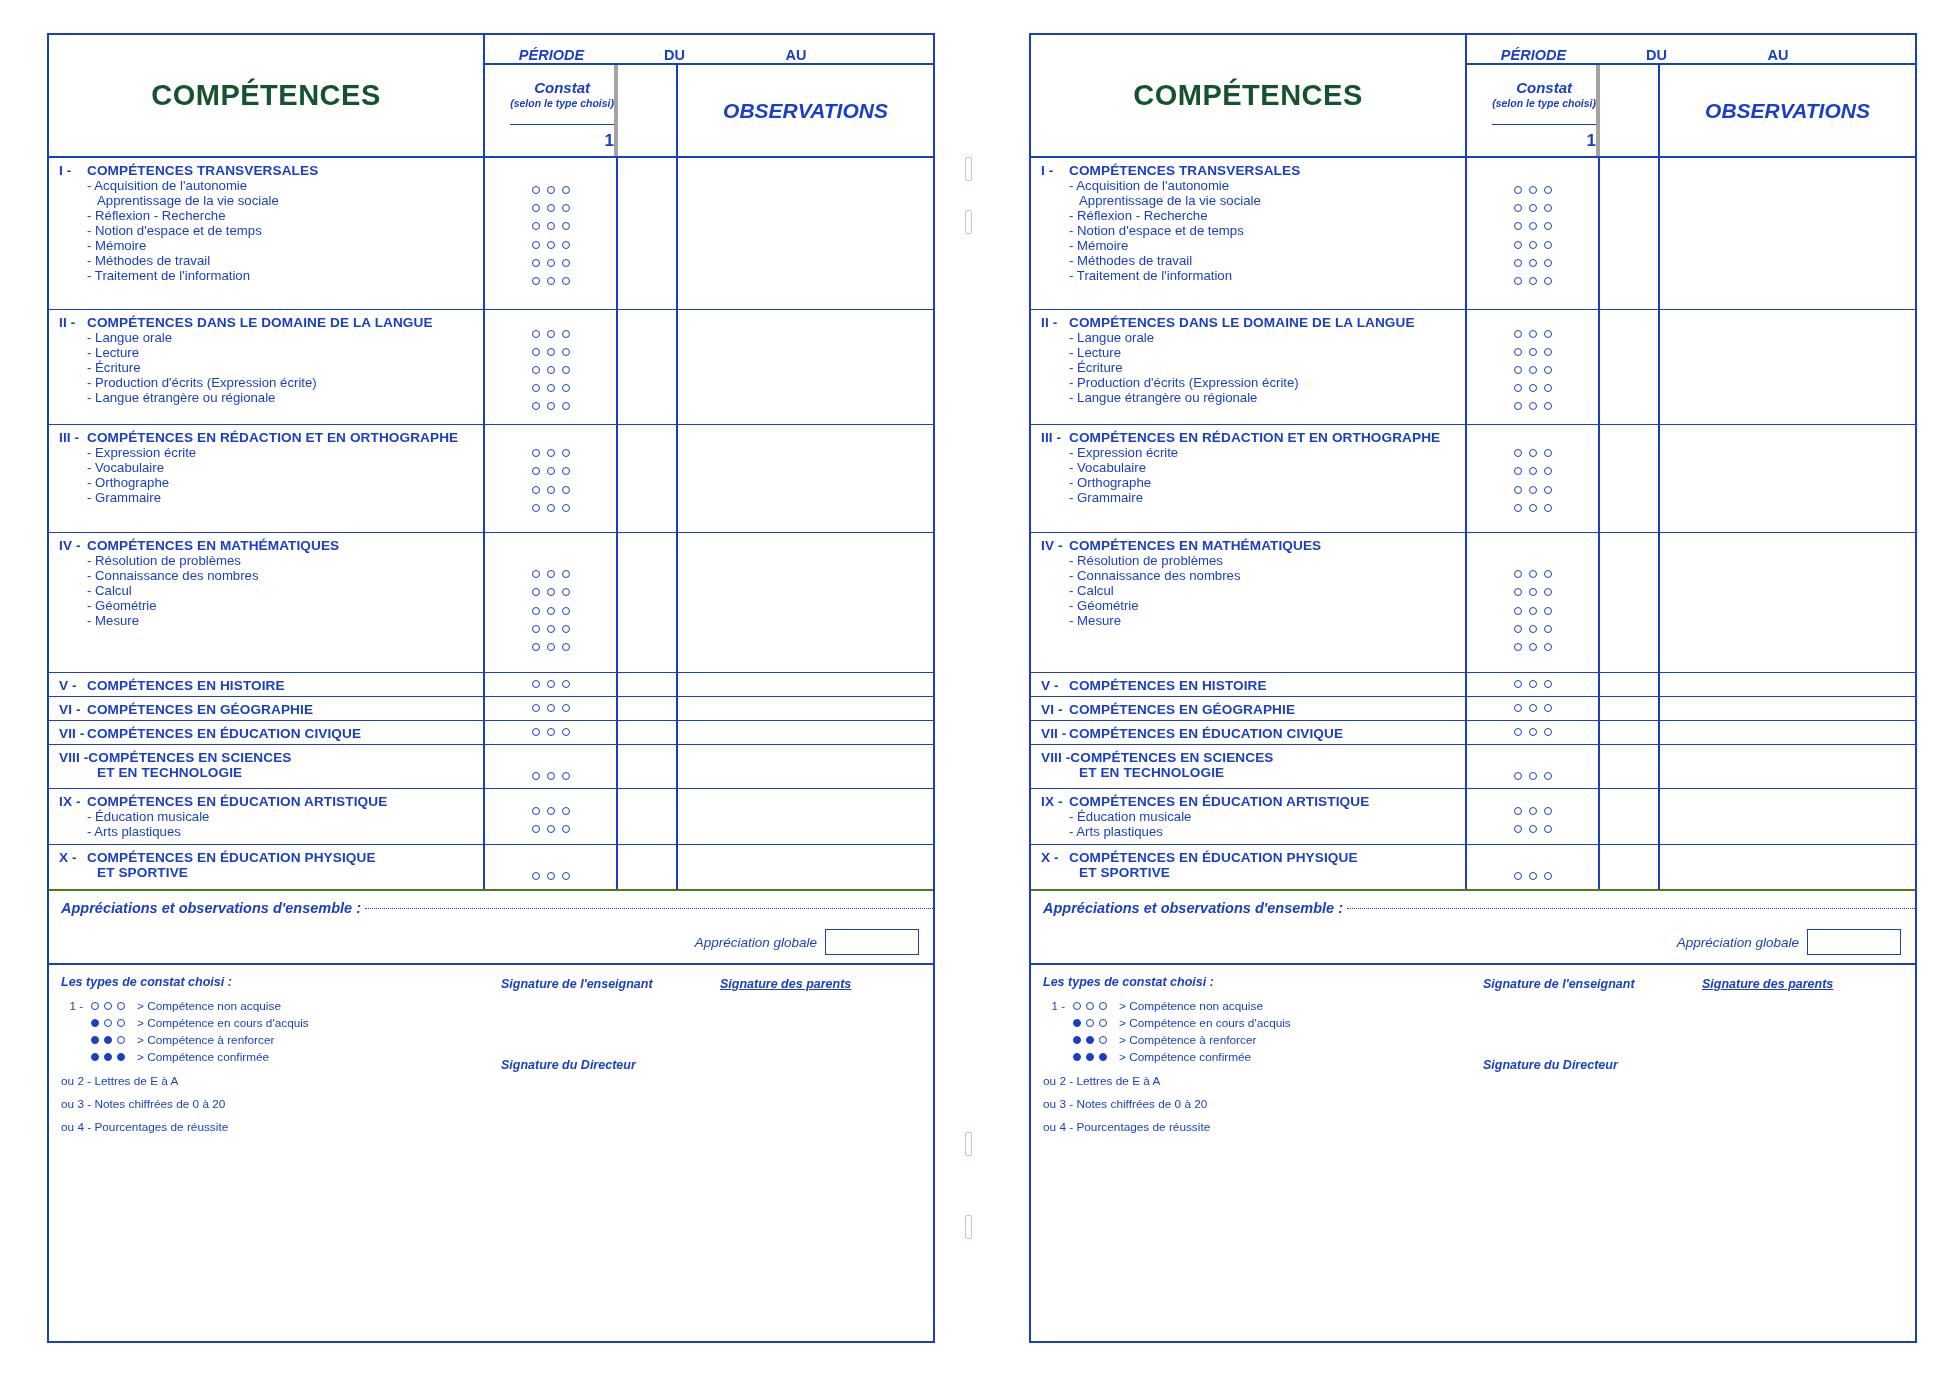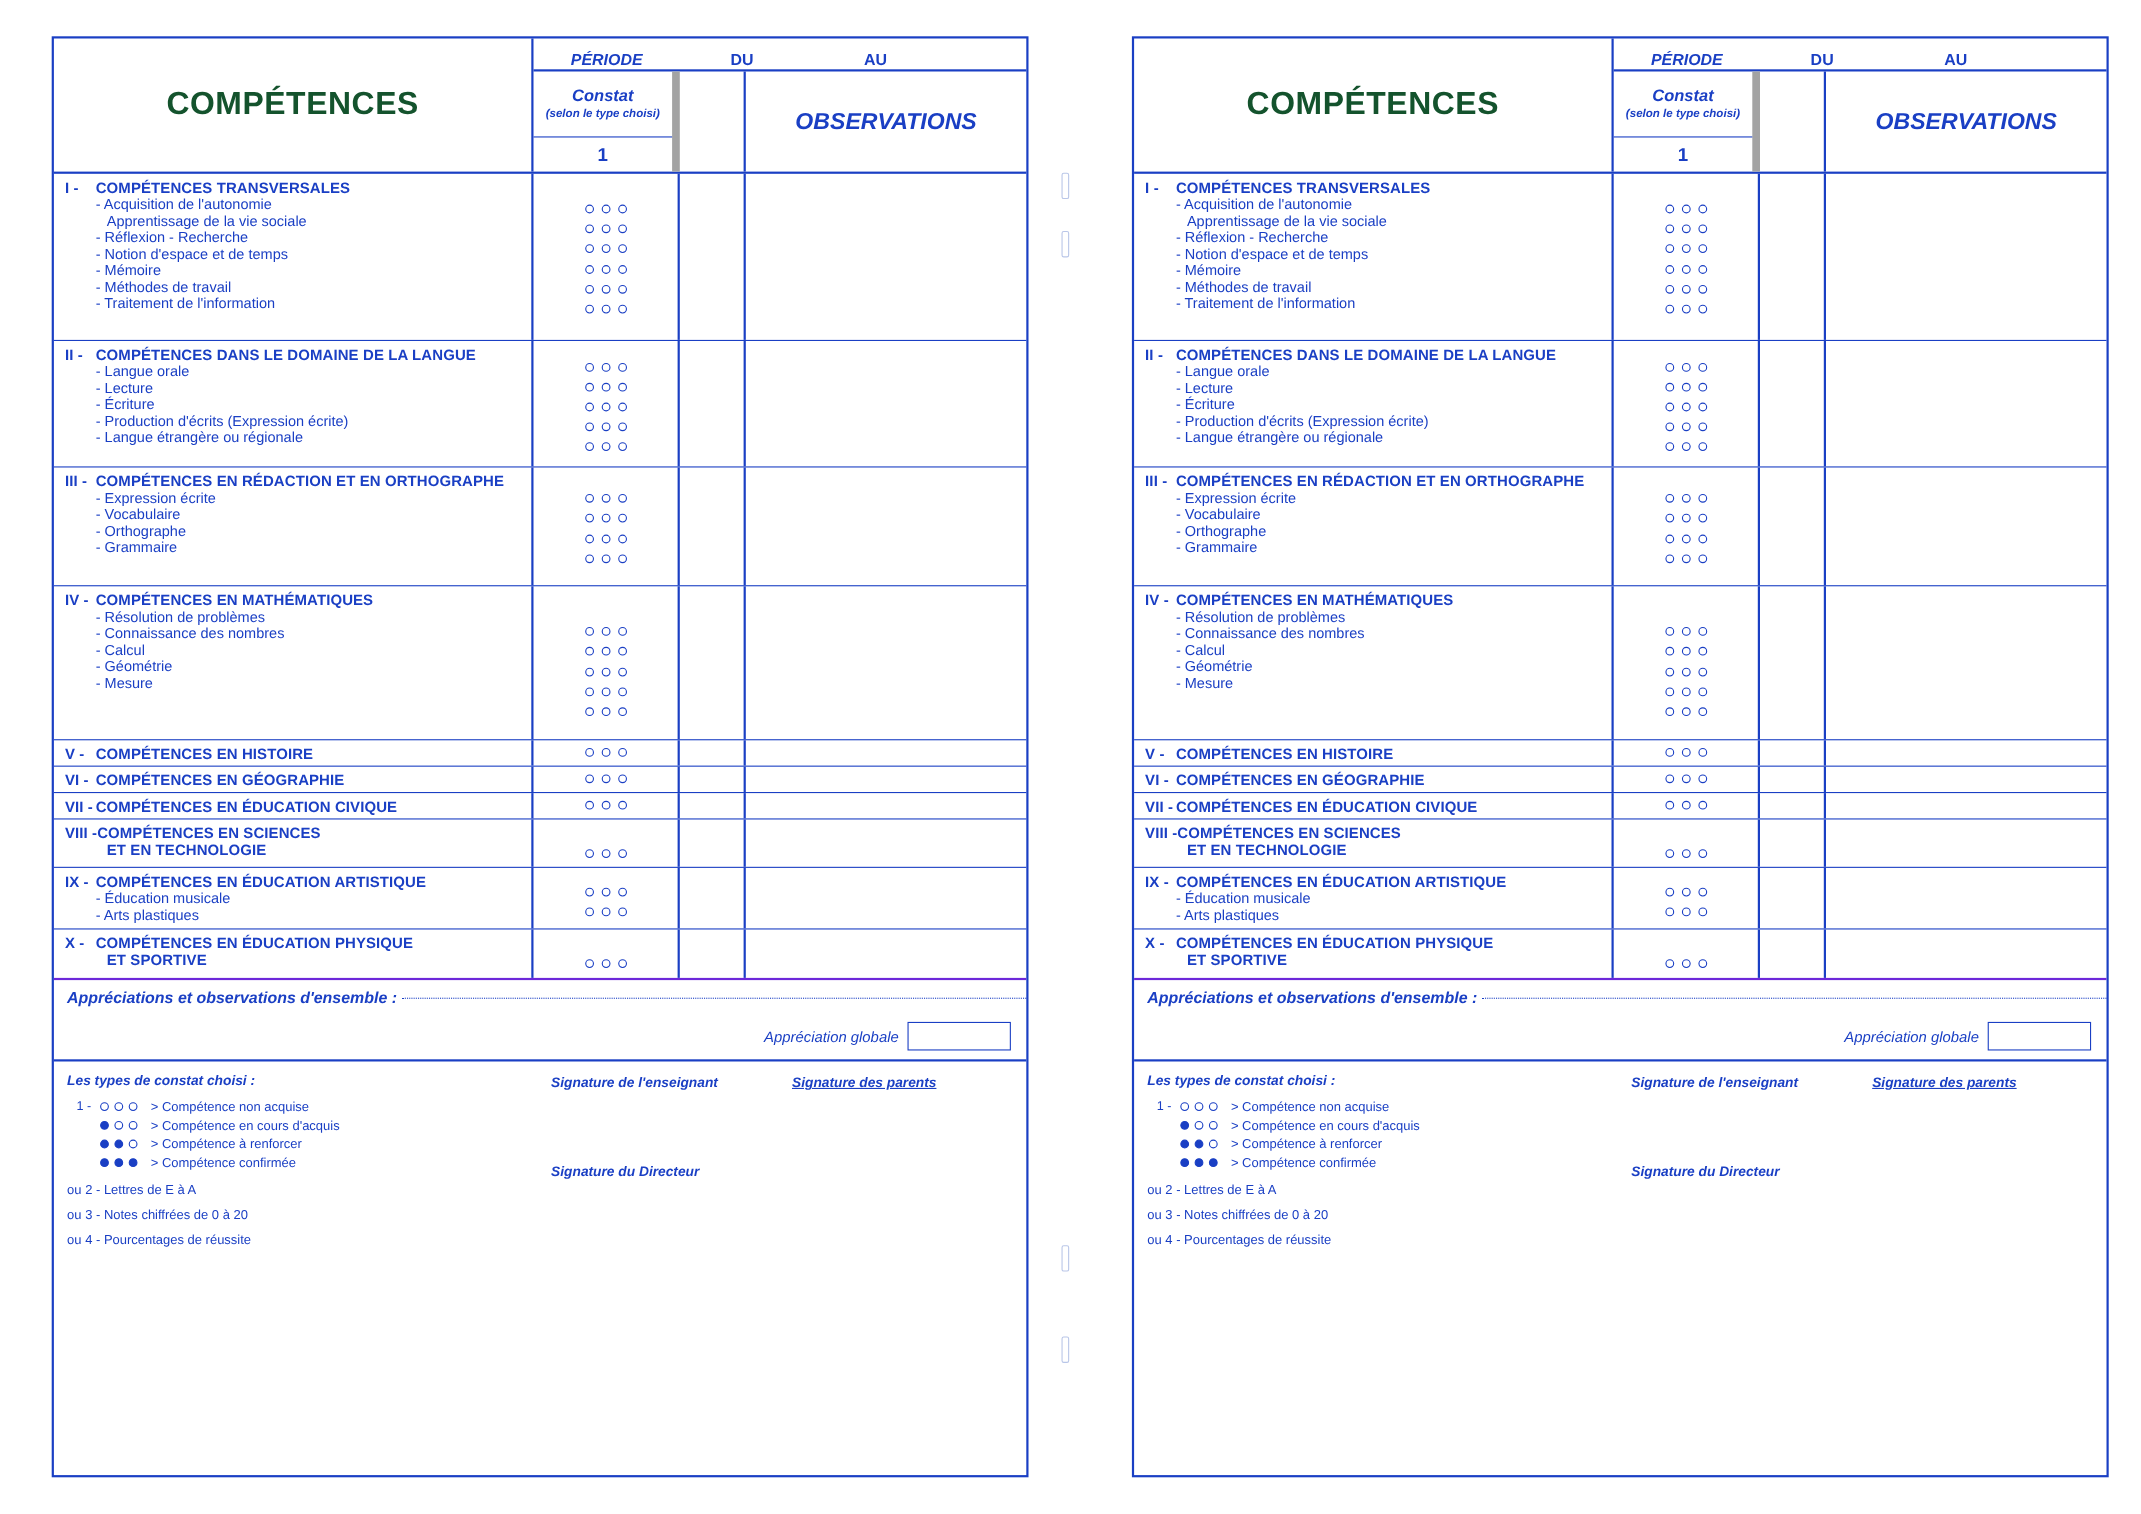--- a/index.html
+++ b/index.html
@@ -71,24 +71,25 @@
   }
   .hdr-period .p-lab { width: 133px; text-align: center; }
   .hdr-period .p-du { width: 113px; text-align: center; font-style: normal; }
   .hdr-period .p-au { width: 130px; text-align: center; font-style: normal; }
   .hdr-lower {
     flex: 1;
     display: flex;
   }
   .constat-col {
     width: 133px;
-    border-right: 7px solid #a3a3a3;
+    border-right: 4px solid #a3a3a3;
     box-sizing: border-box;
     display: flex;
     flex-direction: column;
+    align-items: flex-end;
   }
   .constat-top {
     flex: 1;
     display: flex;
     flex-direction: column;
     align-items: center;
     justify-content: center;
     border-bottom: 1.5px solid #1a3fc4;
     box-sizing: border-box;
     line-height: 1.25;
@@ -178,21 +179,21 @@
   .col-blank {
     width: 60px;
     border-right: 2px solid #1a3fc4;
     box-sizing: border-box;
   }
   .col-obs { flex: 1; }
 
   
   .apprec {
     border-bottom: 2px solid #1a3fc4;
-    border-top: 2px solid #6d28d9;
+    border-top: 2px solid #4d7c0f;
     box-sizing: border-box;
     height: 76px;
     position: relative;
     padding: 9px 0 0 12px;
   }
   .apprec-line {
     font-size: 14.5px;
     font-weight: bold;
     font-style: italic;
     display: flex;

